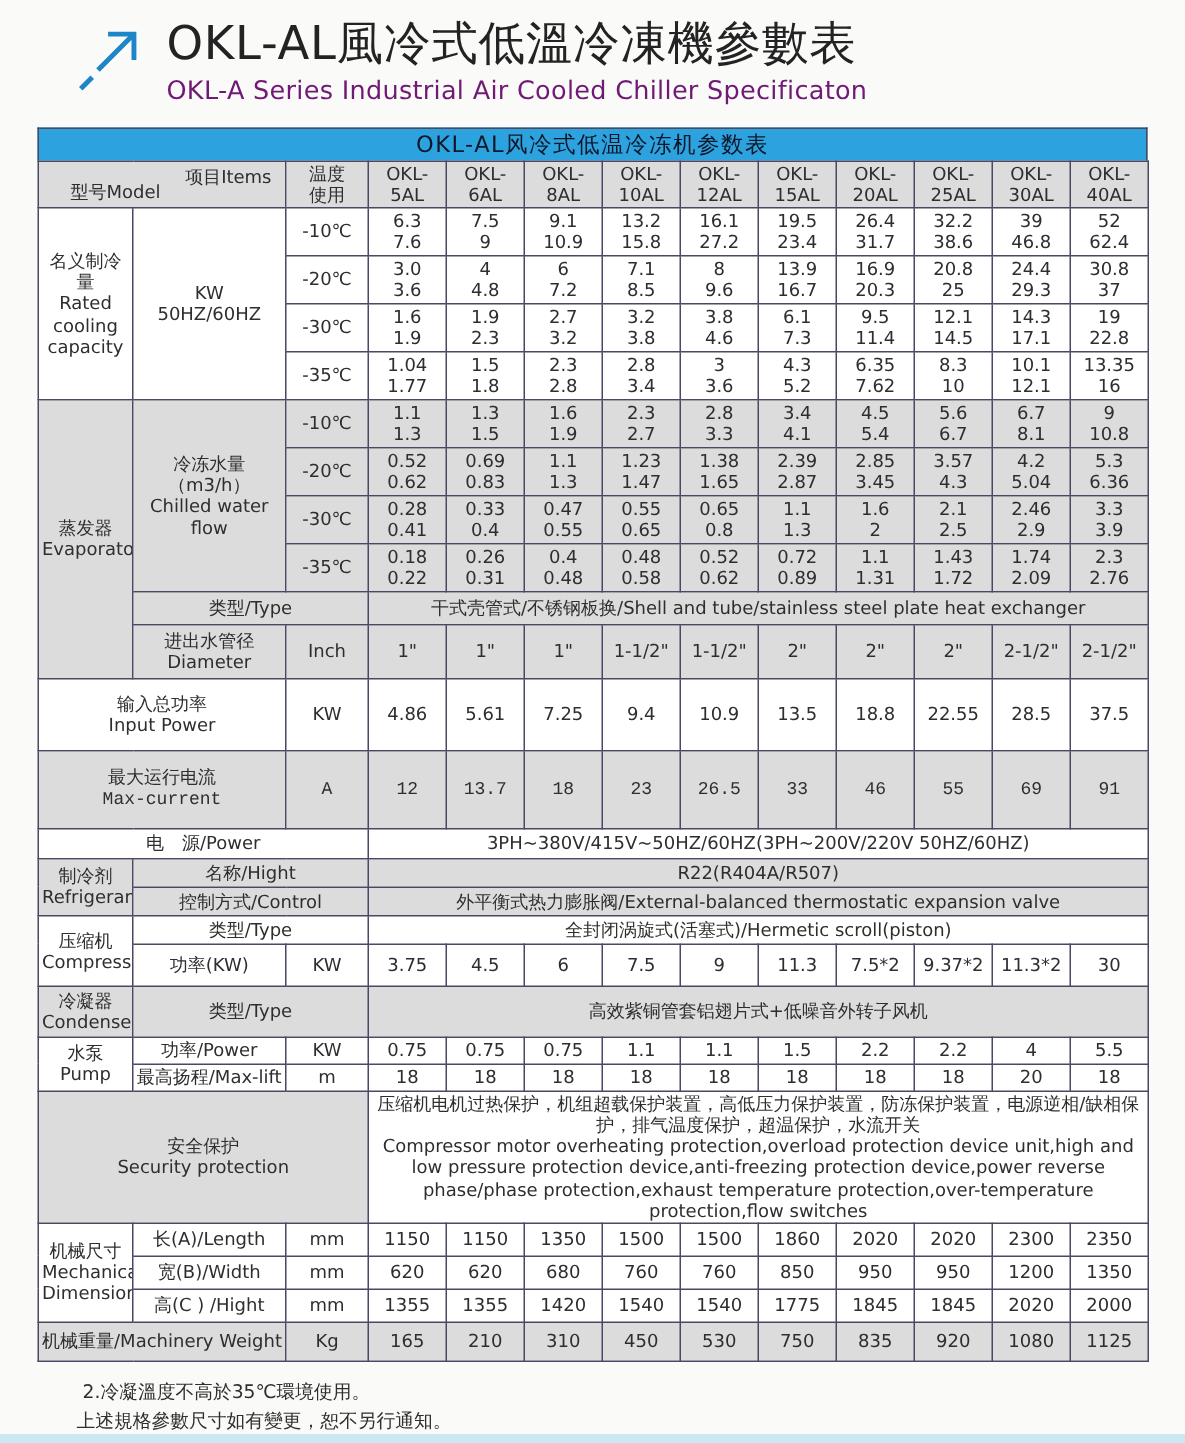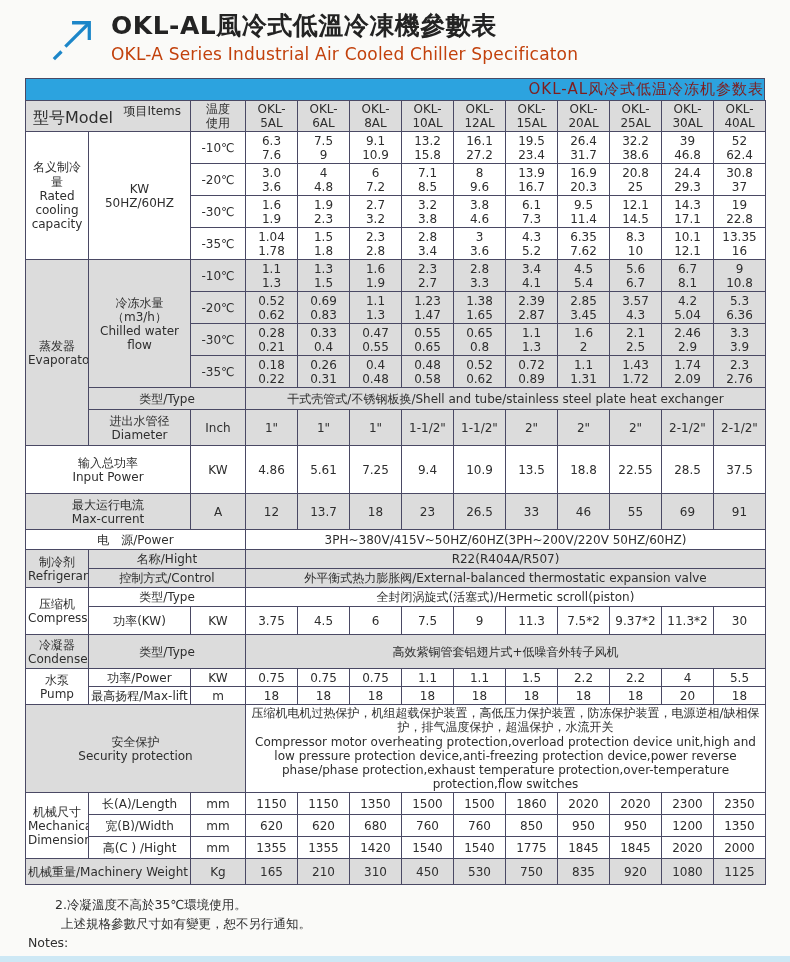--- a/index.html
+++ b/index.html
@@ -7,27 +7,27 @@
     width:790px;height:962px;
     background:#fafaf8;
     font-family:"DejaVu Sans","Liberation Sans",sans-serif;
     color:#2e2e2e;
     position:relative;
     overflow:hidden;
   }
   
   .brand{display:flex;align-items:flex-start;gap:15px;padding:12px 0 0 50px;}
   .logo{width:46px;height:48px;flex:0 0 auto;margin-top:4px;}
-  .titles h1{margin:0;font-size:25px;font-weight:700;color:#232323;letter-spacing:.5px;line-height:1.15;}
-  .titles h2{margin:3px 0 0;font-size:17px;font-weight:400;color:#c2410c;letter-spacing:.2px;}
+  .titles h1{margin:0;font-size:31px;font-weight:400;color:#232323;letter-spacing:.5px;line-height:1.15;}
+  .titles h2{margin:3px 0 0;font-size:17px;font-weight:400;color:#701a75;letter-spacing:.2px;}
   
   .tblwrap{width:740px;margin:14px 0 0 25px;}
   .tbl-titlebar{
     box-sizing:border-box;width:740px;height:22px;line-height:21px;
-    background:#2CA3DF;color:#7f1d1d;text-align:right;font-size:15px;
+    background:#2CA3DF;color:#0f172a;text-align:center;font-size:15px;
     border:1px solid #4A4964;border-bottom:none;letter-spacing:1px;
   }
   table.spec{border-collapse:collapse;table-layout:fixed;width:740px;}
   table.spec td{
     border:1px solid #4A4964;
     font-size:12px;line-height:1.18;
     text-align:center;vertical-align:middle;
     padding:1px 2px;
     white-space:pre-line;
     background:#ffffff;
@@ -38,26 +38,26 @@
   td.graycell{background:#DCDCDC !important;}
   td.left{text-align:left;padding:3px 8px;}
   td.small{font-size:11.6px;line-height:1.2;}
   
   td.corner{
     position:relative;padding:0;
     background-image:linear-gradient(to bottom right,
       transparent calc(50% - 0.7px), #4A4964 calc(50% - 0.7px),
       #4A4964 calc(50% + 0.7px), transparent calc(50% + 0.7px));
   }
-  td.corner .c1{position:absolute;left:7px;bottom:3px;font-size:16px;}
+  td.corner .c1{position:absolute;left:21px;bottom:3px;font-size:12px;}
   td.corner .c2{position:absolute;right:9px;top:3px;font-size:12px;}
   
   .notes{margin:11px 25px 0 28px;font-size:12.5px;line-height:1.5;color:#2f2f2f;}
   .notes .ind1{margin-left:27px;}
-  .notes .ind2{margin-left:33px;}
+  .notes .ind2{margin-left:23px;}
   .bottom-strip{position:absolute;left:0;bottom:0;width:790px;height:6px;background:#CDE8F5;}
 </style>
 </head>
 <body>
 
 <div class="brand">
   <svg class="logo" viewBox="0 0 48 48">
     <g fill="none" stroke="#1C86C8" stroke-width="3.4">
       <path d="M23 6 H41 V24"></path>
       <path d="M40.5 6.5 L16 31"></path>
@@ -185,21 +185,21 @@
           <td>12.1
 14.5</td>
           <td>14.3
 17.1</td>
           <td>19
 22.8</td>
         </tr>
         <tr class="white" style="height: 32px;">
           <td>-35℃</td>
           <td>1.04
-1.78</td>
+1.77</td>
           <td>1.5
 1.8</td>
           <td>2.3
 2.8</td>
           <td>2.8
 3.4</td>
           <td>3
 3.6</td>
           <td>4.3
 5.2</td>
@@ -258,21 +258,21 @@
           <td>3.57
 4.3</td>
           <td>4.2
 5.04</td>
           <td>5.3
 6.36</td>
         </tr>
         <tr class="gray" style="height: 32px;">
           <td>-30℃</td>
           <td>0.28
-0.21</td>
+0.41</td>
           <td>0.33
 0.4</td>
           <td>0.47
 0.55</td>
           <td>0.55
 0.65</td>
           <td>0.65
 0.8</td>
           <td>1.1
 1.3</td>
@@ -335,21 +335,21 @@
           <td>5.61</td>
           <td>7.25</td>
           <td>9.4</td>
           <td>10.9</td>
           <td>13.5</td>
           <td>18.8</td>
           <td>22.55</td>
           <td>28.5</td>
           <td>37.5</td>
         </tr>
-        <tr class="gray" style="height: 36px;">
+        <tr class="gray" style="height: 52px; font-family: Liberation Mono, monospace;">
           <td colspan="2">最大运行电流
 Max-current</td>
           <td>A</td>
           <td>12</td>
           <td>13.7</td>
           <td>18</td>
           <td>23</td>
           <td>26.5</td>
           <td>33</td>
           <td>46</td>

